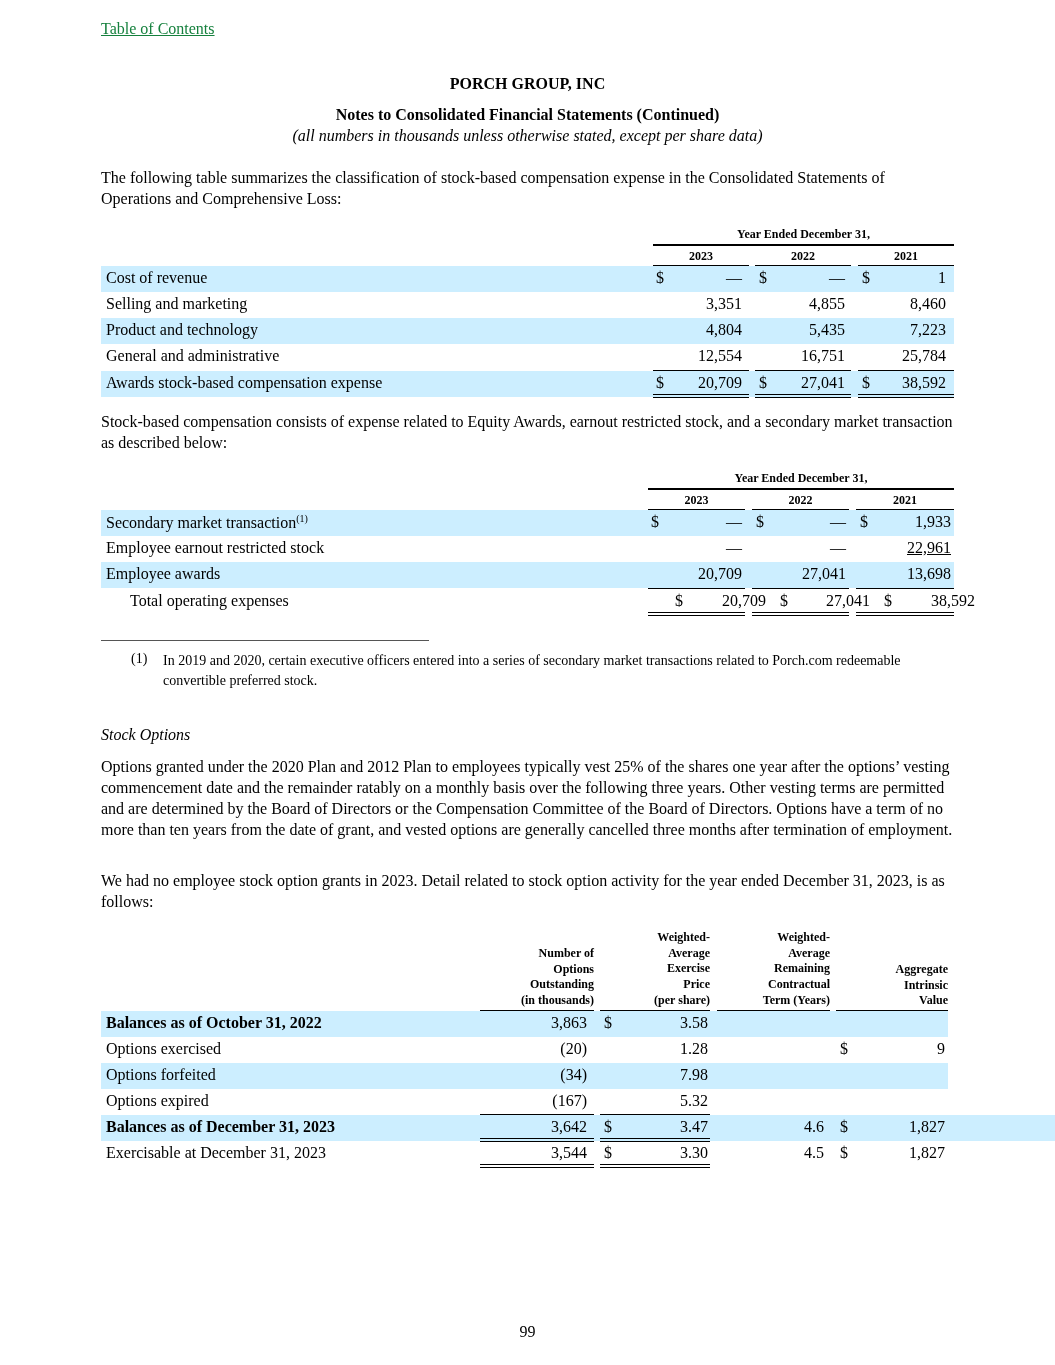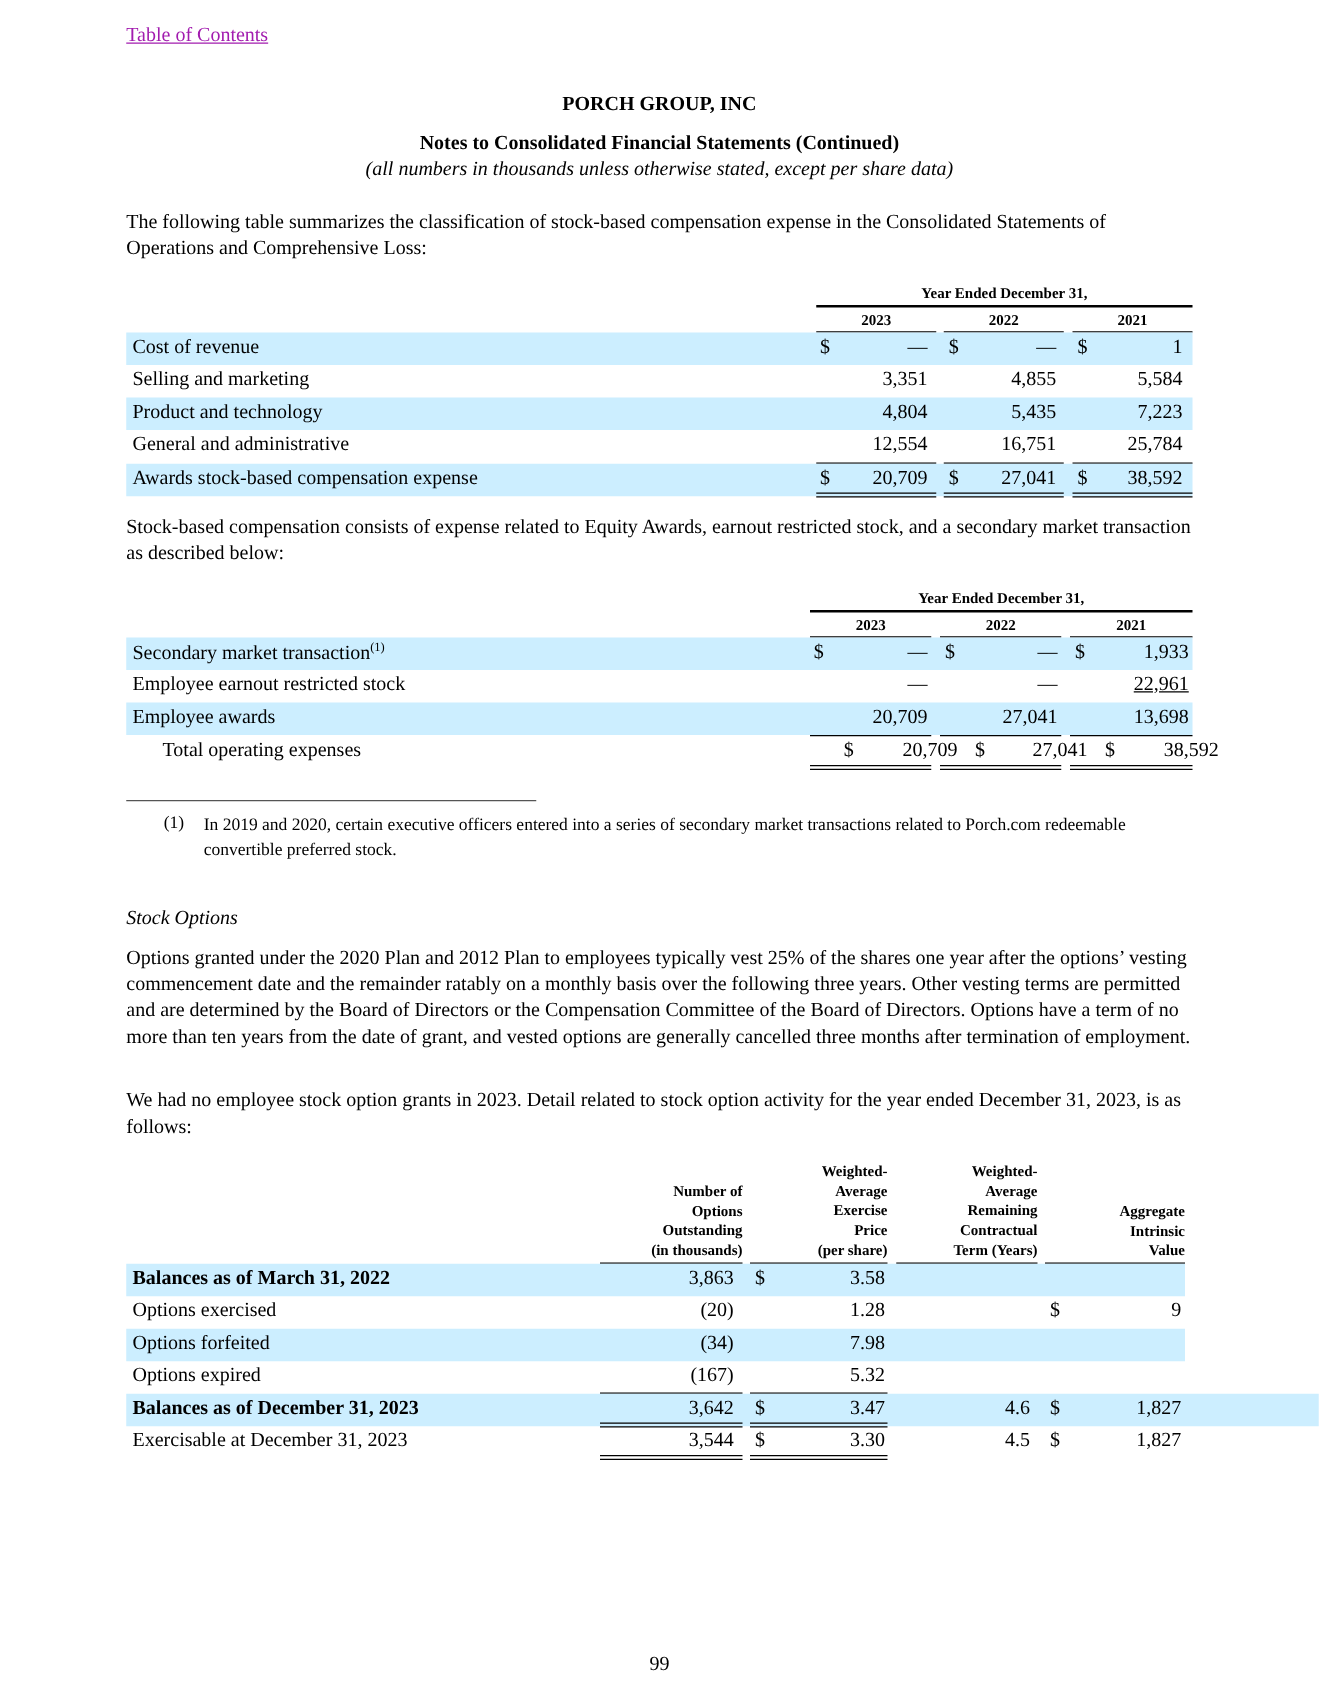--- a/index.html
+++ b/index.html
@@ -1,19 +1,19 @@
 <!DOCTYPE html>
 <html><head>
 <meta charset="utf-8">
 <style>
   * { box-sizing: border-box; margin: 0; padding: 0; }
   html, body { width: 1055px; height: 1365px; background: #ffffff; }
   body { position: relative; font-family: "Liberation Serif", serif; color: #000; font-size: 16px; overflow: hidden; }
   .abs { position: absolute; }
-  .toc-link { left: 101px; top: 20px; color: #a21caf; text-decoration: underline; font-size: 16px; cursor: pointer; }
+  .toc-link { left: 101px; top: 20px; color: #15803d; text-decoration: underline; font-size: 16px; cursor: pointer; }
   .center { left: 0; width: 1055px; text-align: center; }
   .h-company { top: 75px; font-weight: bold; font-size: 16px; }
   .h-notes { top: 106px; font-weight: bold; font-size: 16px; }
   .h-sub { top: 127px; font-style: italic; font-size: 16px; }
   .para { left: 101px; width: 852px; font-size: 16px; line-height: 21px; }
   .italic-head { font-style: italic; }
 
   
   .row { position: absolute; left: 101px; height: 26px; font-size: 16px; }
   .row.shade { background: #cceeff; }
@@ -58,21 +58,21 @@
     <span class="cell" style="left:560px;width:81px;">—</span>
     <span class="dol" style="left:658px;">$</span>
     <span class="cell" style="left:660px;width:84px;">—</span>
     <span class="dol" style="left:761px;">$</span>
     <span class="cell" style="left:765px;width:80px;">1</span>
   </div>
   <div class="row" style="top:292px;width:853px;">
     <span class="lbl">Selling and marketing</span>
     <span class="cell" style="left:560px;width:81px;">3,351</span>
     <span class="cell" style="left:660px;width:84px;">4,855</span>
-    <span class="cell" style="left:765px;width:80px;">5,584</span>
+    <span class="cell" style="left:765px;width:80px;">8,460</span>
   </div>
   <div class="row shade" style="top:318px;width:853px;">
     <span class="lbl">Product and technology</span>
     <span class="cell" style="left:560px;width:81px;">4,804</span>
     <span class="cell" style="left:660px;width:84px;">5,435</span>
     <span class="cell" style="left:765px;width:80px;">7,223</span>
   </div>
   <div class="row" style="top:344px;width:853px;">
     <span class="lbl">General and administrative</span>
     <span class="cell" style="left:560px;width:81px;">12,554</span>
@@ -179,21 +179,21 @@
     <div>Aggregate</div>
       <div>Intrinsic</div>
       <div>Value</div>
   </div>
   <div class="line thin" style="left:480px;top:1010px;width:114px;"></div>
   <div class="line thin" style="left:600px;top:1010px;width:110px;"></div>
   <div class="line thin" style="left:717px;top:1010px;width:113px;"></div>
   <div class="line thin" style="left:836px;top:1010px;width:112px;"></div>
 
   <div class="row shade" style="top:1011px;width:847px;">
-    <span class="lbl bold">Balances as of March 31, 2022</span>
+    <span class="lbl bold">Balances as of October 31, 2022</span>
     <span class="cell" style="left:379px;width:107px;">3,863</span>
     <span class="dol" style="left:503px;">$</span>
     <span class="cell" style="left:520px;width:87px;">3.58</span>
     <span class="cell" style="left:620px;width:103px;"></span>
     <span class="dol" style="left:739px;"></span>
     <span class="cell" style="left:760px;width:84px;"></span>
   </div>
   <div class="row" style="top:1037px;width:847px;">
     <span class="lbl">Options exercised</span>
     <span class="cell" style="left:379px;width:107px;">(20)</span>

